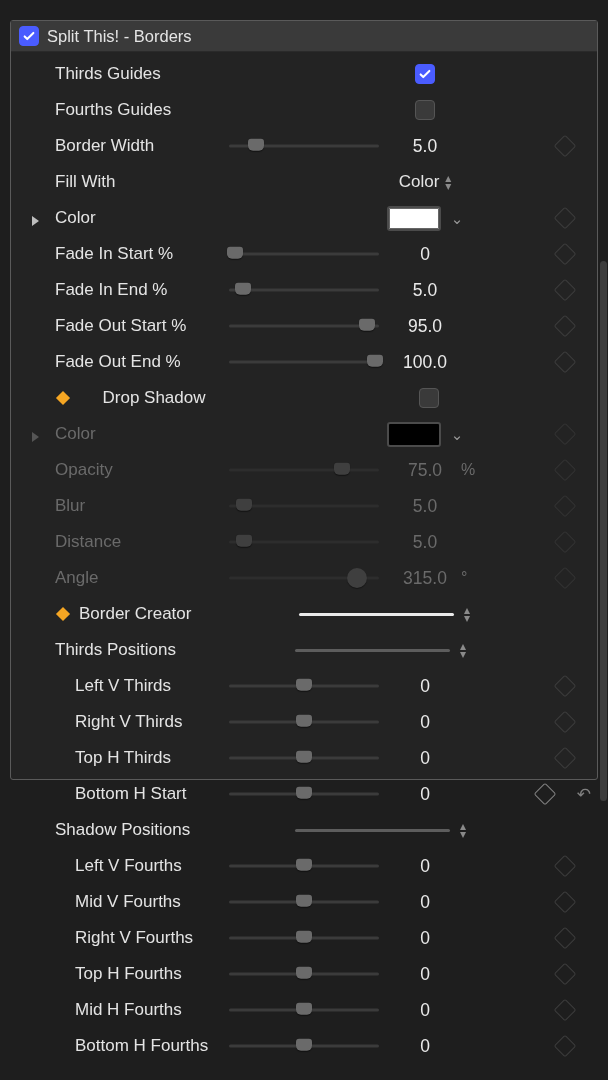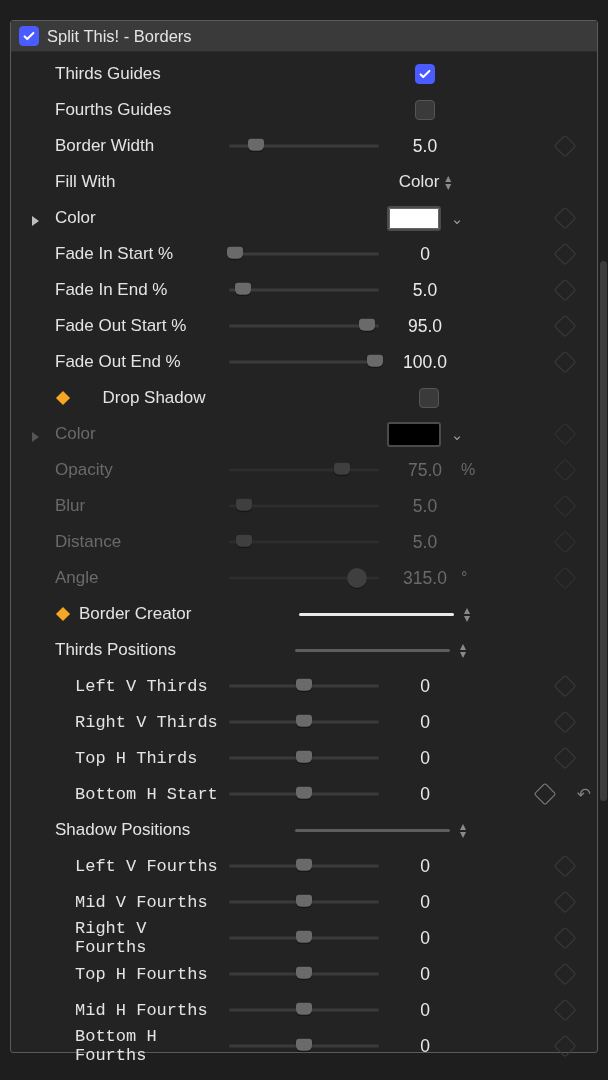--- a/index.html
+++ b/index.html
@@ -11,21 +11,21 @@
     color: #e4e4e4;
     width: 608px;
     height: 1080px;
     overflow: hidden;
   }
   .panel {
     position: relative;
     margin: 20px 10px 10px 10px;
     border: 1.5px solid #5a5a5a;
     border-radius: 3px;
-    height: 1033px;
+    height: 760px;
     background: #232323;
     box-sizing: border-box;
   }
   
   .header {
     display: flex;
     align-items: center;
     height: 30px;
     background: #3a3a3a;
     border-bottom: 1px solid #2a2a2a;
@@ -67,21 +67,21 @@
     left: 18px;
     width: 12px; height: 12px;
     color: #bdbdbd;
   }
   .row .label {
     width: 170px;
     flex: 0 0 auto;
     color: #e4e4e4;
     font-size: 17px;
   }
-  .row.sub .label { width: 150px; font-family: Liberation Mono, monospace; }
+  .row.sub .label { width: 150px; }
   .row.dim .label, .row.dim .value, .row.dim .unit { color: #6a6a6a; }
   .row .control {
     flex: 0 0 auto;
     width: 160px;
     display: flex;
     align-items: center;
   }
   .row .value {
     width: 80px;
     text-align: center;

